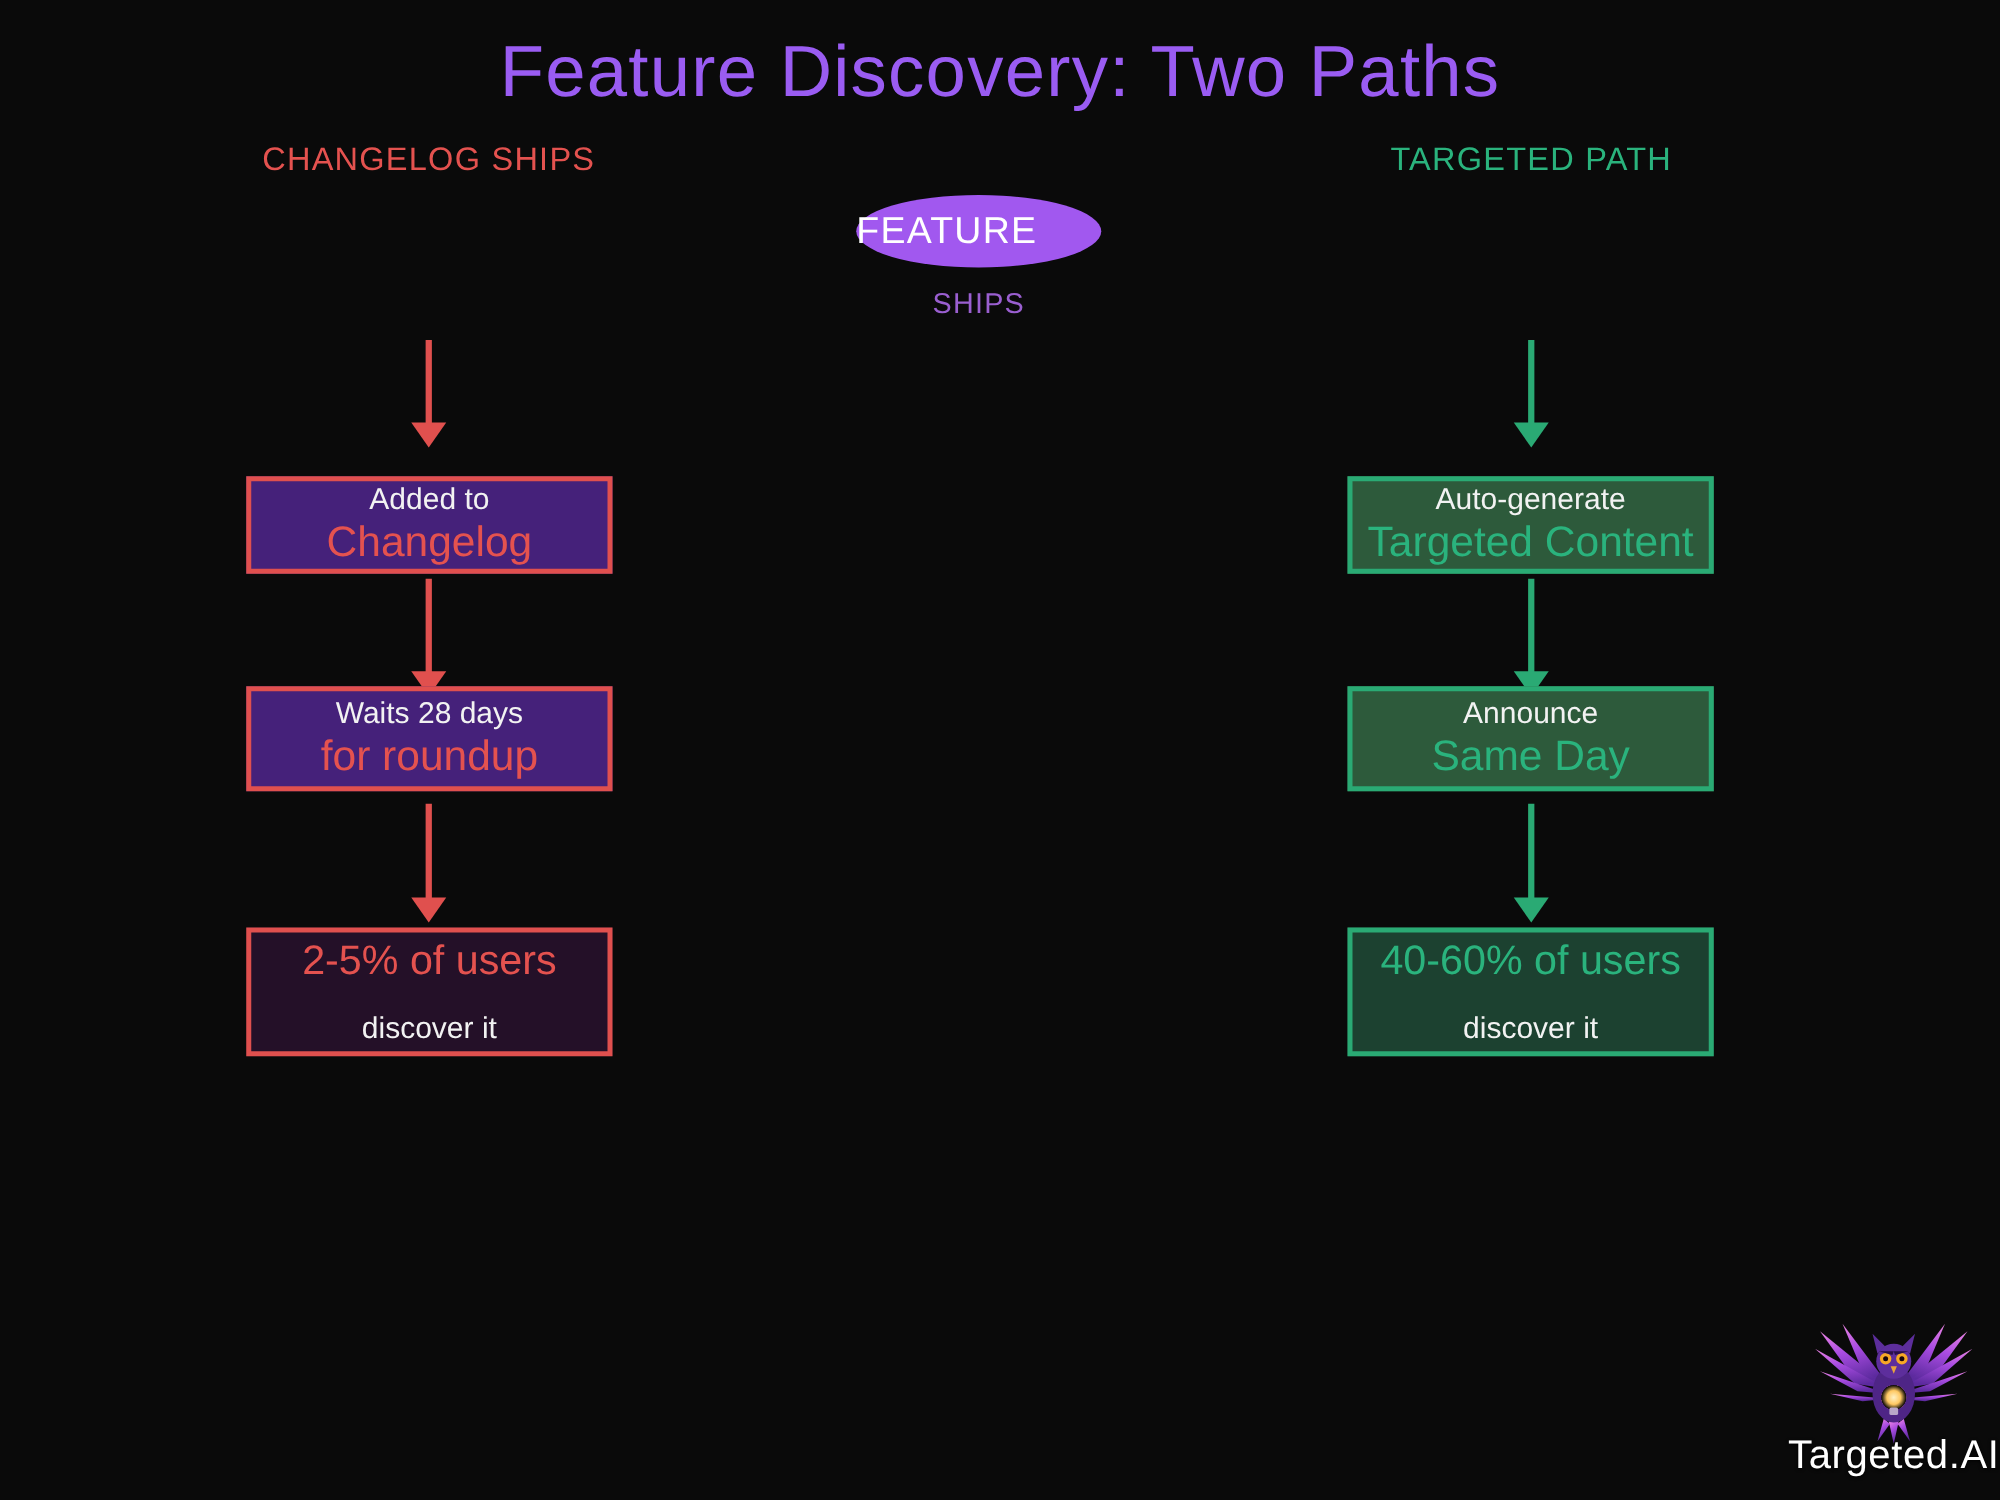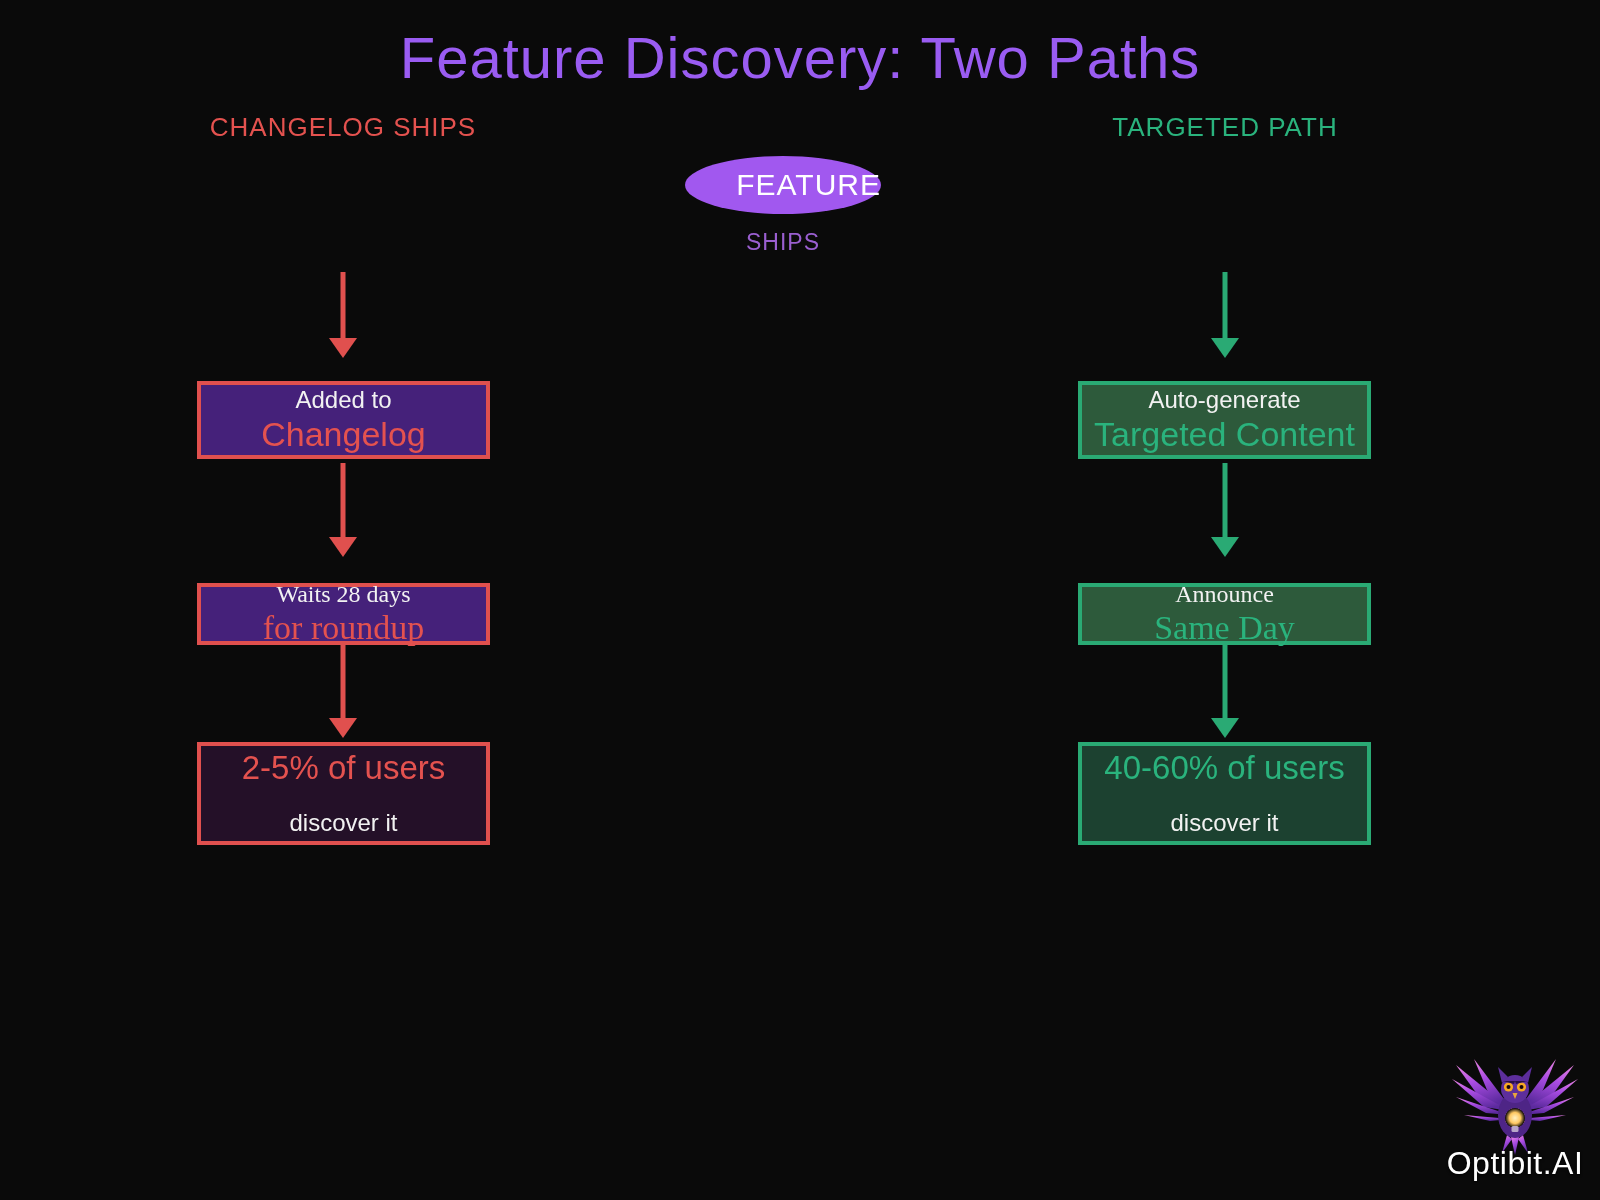--- a/index.html
+++ b/index.html
@@ -31,21 +31,21 @@
   }
   .path-label{
     position:absolute;top:112px;width:400px;text-align:center;
     font-size:26px;letter-spacing:1px;font-weight:400;
   }
   .path-label.left{left:143px;color:var(--red-text);}
   .path-label.right{left:1025px;color:var(--green-text);}
   .feature-ellipse{
     position:absolute;left:685px;top:156px;width:196px;height:58px;
     background:var(--ellipse-purple);border-radius:50%;
-    display:flex;align-items:center;justify-content:flex-end;
+    display:flex;align-items:center;justify-content:flex-start;
     color:#fff;font-size:30px;letter-spacing:1px;
   }
   .ships-caption{
     position:absolute;left:683px;top:229px;width:200px;text-align:center;
     color:var(--ships-purple);font-size:23px;letter-spacing:1px;
   }
   .arrow{position:absolute;width:28px;}
   .arrow .shaft{
     position:absolute;left:50%;transform:translateX(-50%);
     top:0;width:5px;height:calc(100% - 19px);
@@ -66,21 +66,21 @@
   .arrow.a2{top:463px;height:94px;}
   .arrow.a3{top:643px;height:95px;}
   .step-box{
     position:absolute;width:293px;border:4px solid;
     display:flex;flex-direction:column;align-items:center;justify-content:center;
     text-align:left;line-height:1.18;
   }
   .step-box.bx-left{left:197px;}
   .step-box.bx-right{left:1078px;}
   .step-box.r1{top:381px;height:78px;}
-  .step-box.r2{top:583px;height:62px;font-family:Liberation Serif, serif;}
+  .step-box.r2{top:549px;height:84px;}
   .step-box.r3{top:742px;height:103px;}
   .step-box.red-theme{border-color:var(--red);}
   .step-box.green-theme{border-color:var(--green);}
   .step-box.red-theme.solid{background:var(--purple-box-fill);}
   .step-box.red-theme.dark{background:var(--purple-box-dark-fill);}
   .step-box.green-theme.solid{background:var(--green-box-fill);}
   .step-box.green-theme.dark{background:var(--green-box-dark-fill);}
   .ln-white{color:var(--white);font-size:24px;}
   .ln-accent{font-size:34px;}
   .ln-big{font-size:33px;}
@@ -213,16 +213,16 @@
         <circle cx="71.5" cy="32" r="2" fill="#18060d"></circle>
         <path d="M53,26 L64,29 L65,26 Z" fill="#2a1048"></path>
         <path d="M77,26 L66,29 L65,26 Z" fill="#2a1048"></path>
 
         <path d="M62.5,38 L67.5,38 L65,44 Z" fill="#e8a33d"></path>
 
         <circle cx="65" cy="63" r="10" fill="url(#bulbgrad)"></circle>
         <rect x="61.5" y="71" width="7" height="6" rx="1.5" fill="#b9a7c9"></rect>
       </svg>
     </span>
-    <span class="logo-text">Optibit.AI</span>
+    <span class="logo-text">Targeted.AI</span>
   </div>
 
 </div>
 
 </body></html>

